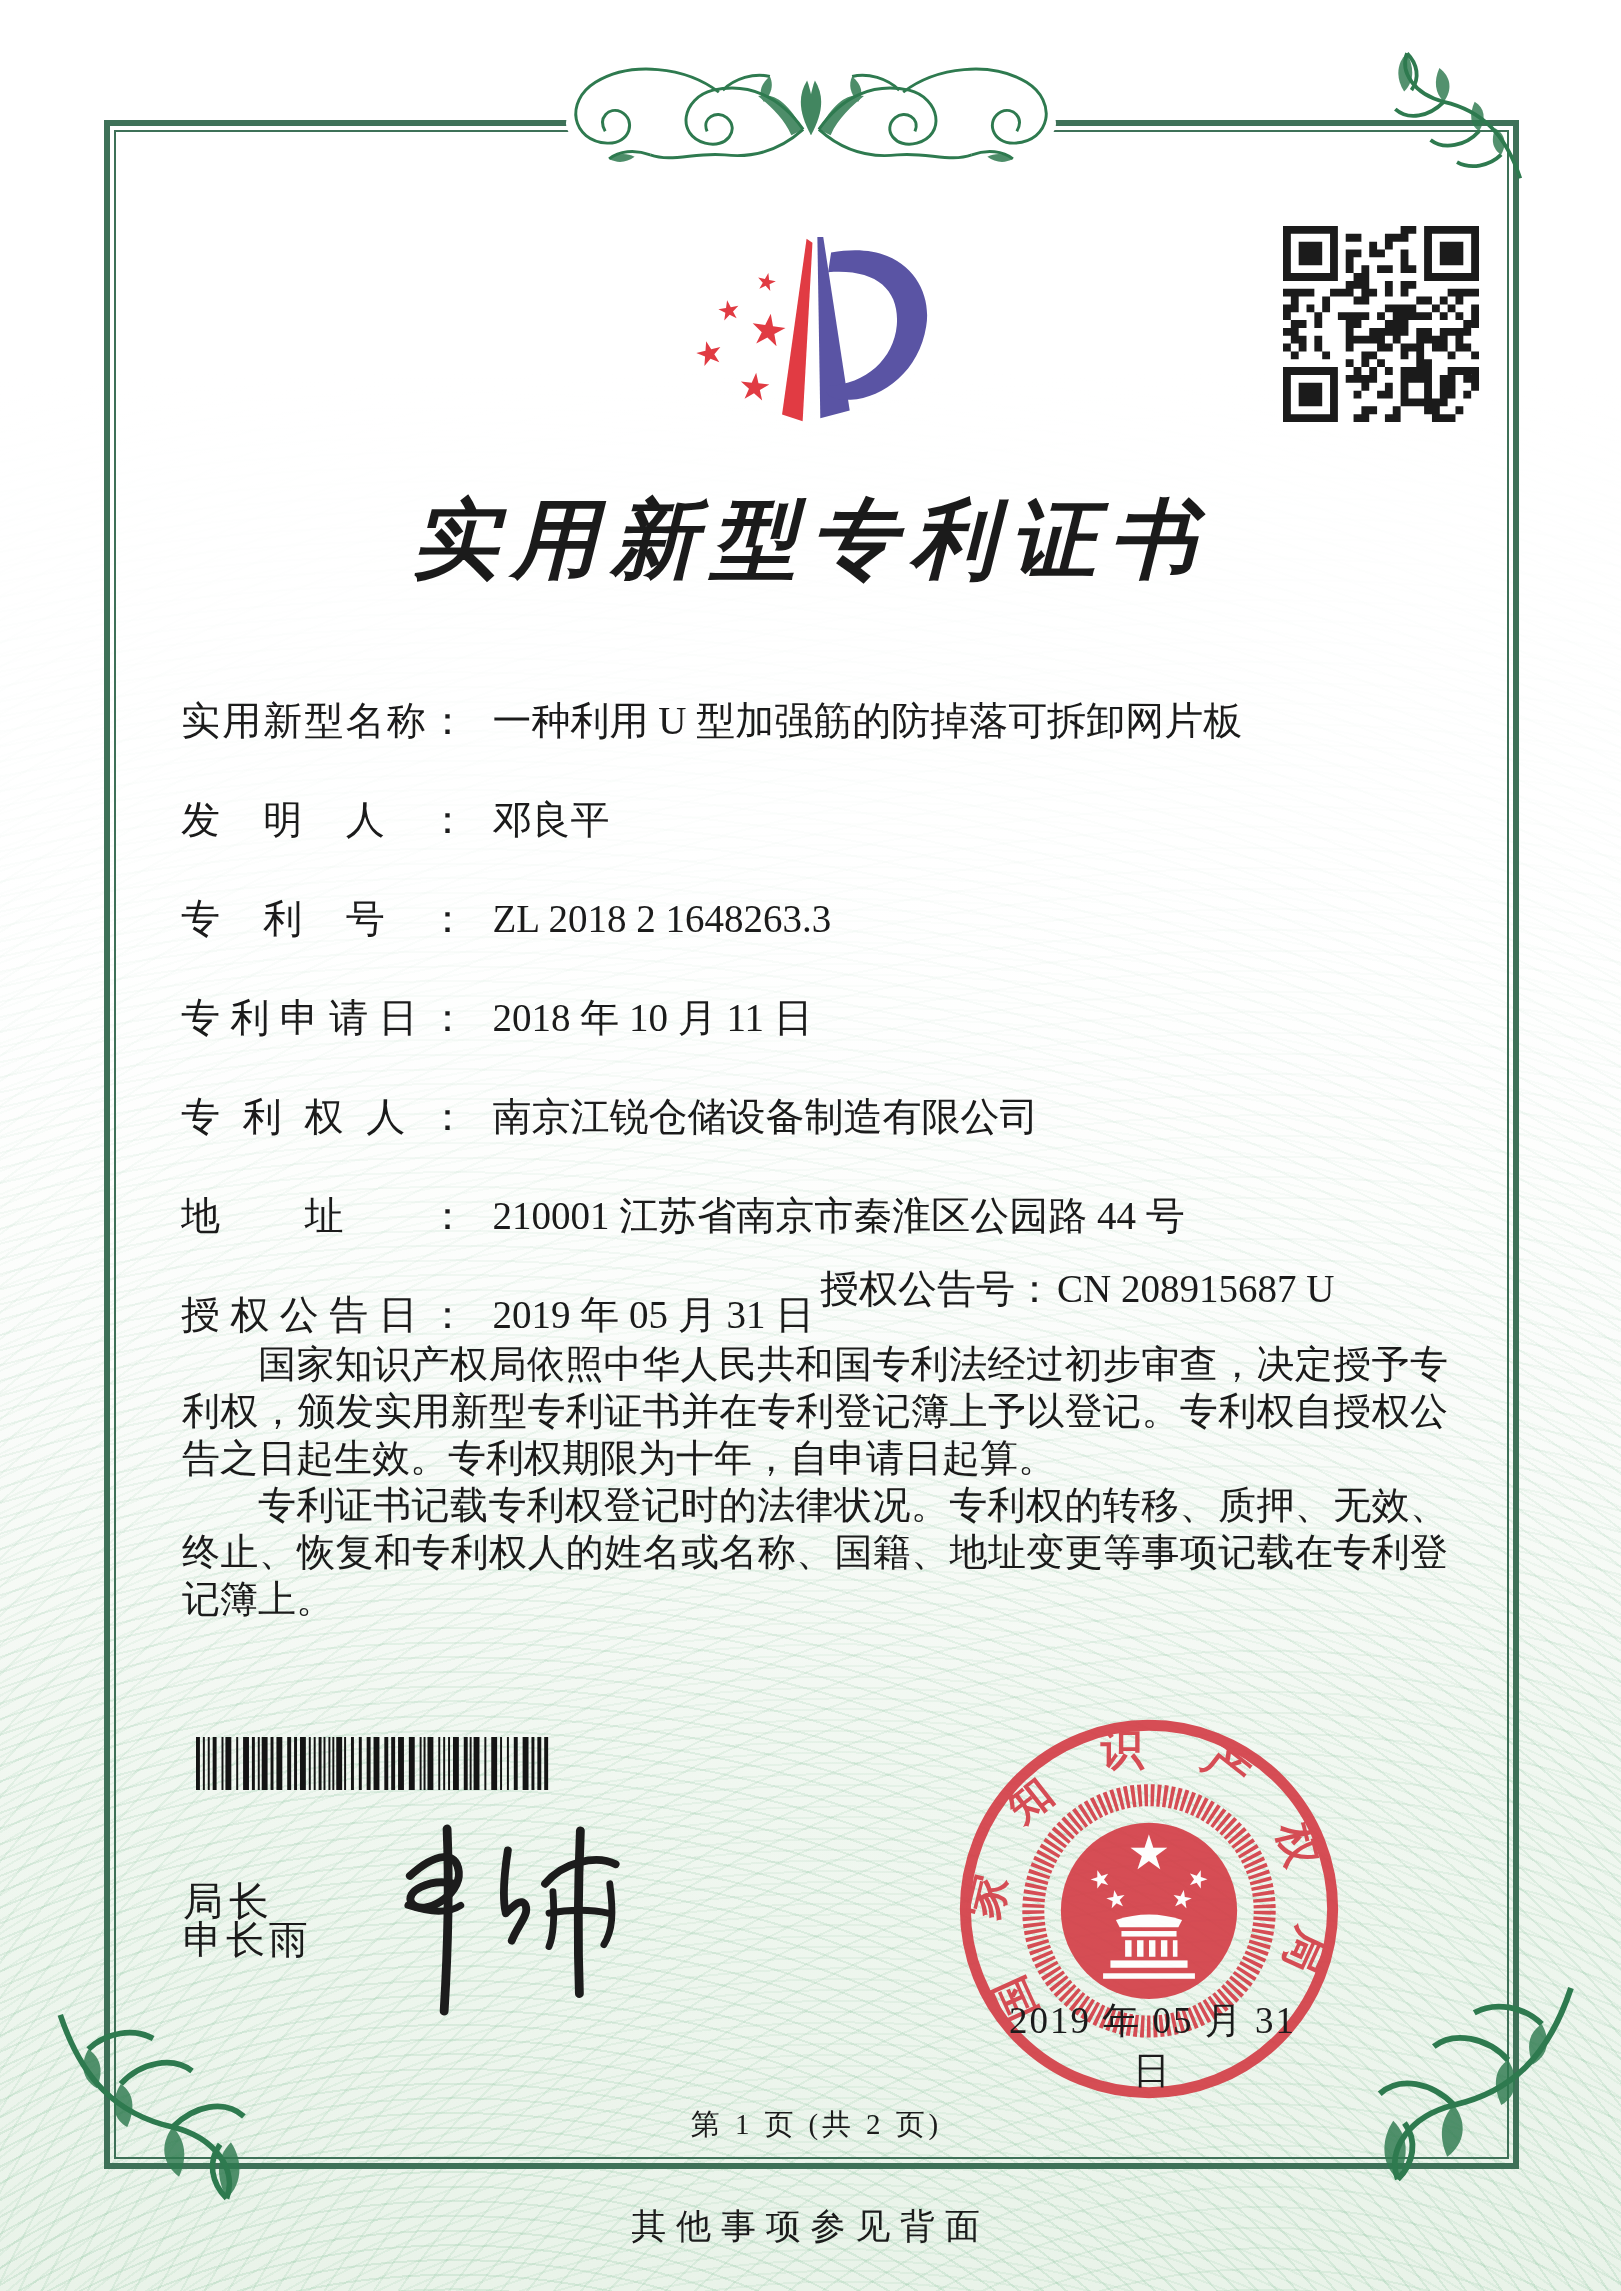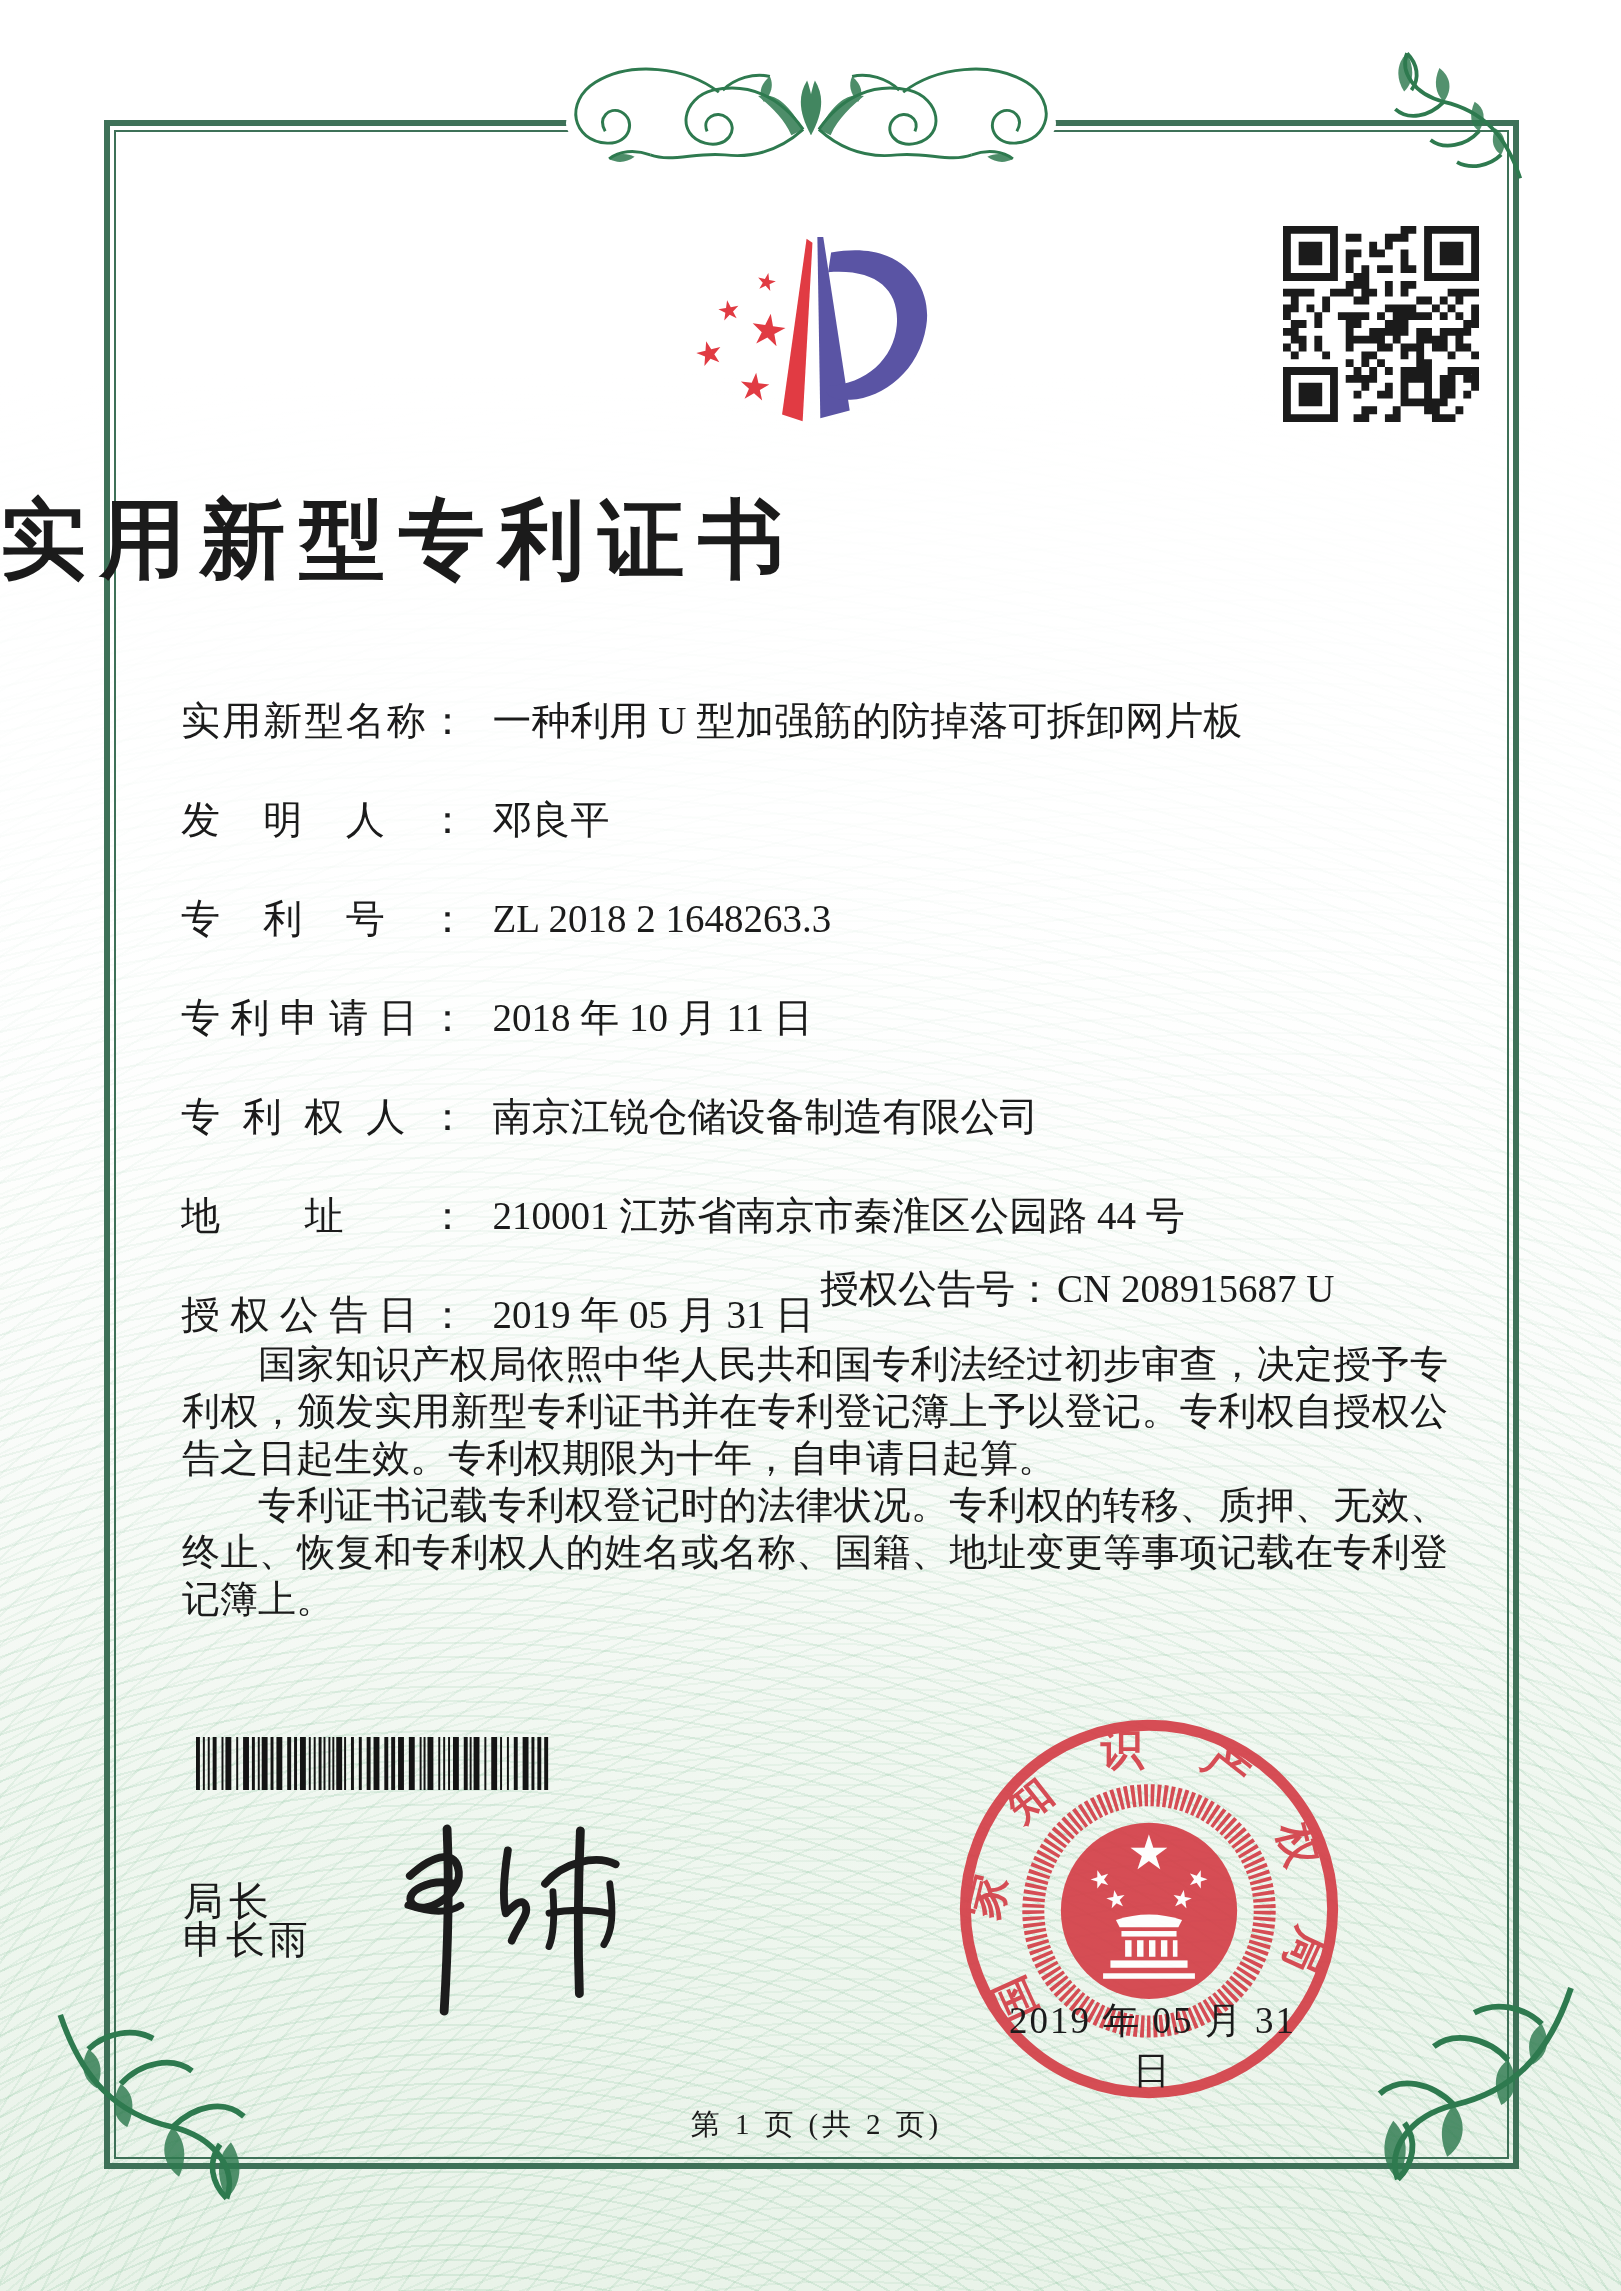--- a/index.html
+++ b/index.html
@@ -16,21 +16,21 @@
   }
   .wave-fade{position:absolute;inset:0;pointer-events:none;
     background:linear-gradient(180deg,#fff 0%,#fff 16%,rgba(255,255,255,.88) 36%,rgba(255,255,255,.5) 56%,rgba(255,255,255,.12) 76%,rgba(255,255,255,0) 100%);}
   .frame{position:absolute;left:104px;top:120px;right:102px;bottom:123px;border:6.9px solid #3e7158;}
   .frame-inner{position:absolute;inset:3.9px;border:2px solid #3e7158;}
   .abs{position:absolute;}
   .cert-no{left:181px;top:241px;font-size:39px;letter-spacing:2.9px;}
   .logo{left:684px;top:231px;width:253px;height:204px;}
   .qr{left:1277px;top:220px;width:208px;height:208px;background:#fff;}
   .qr svg{position:absolute;left:5.9px;top:5.9px;}
-  .title{left:0;right:0;top:482px;text-align:left;font-size:86px;font-weight:bold;letter-spacing:13.7px;}
+  .title{left:0;right:0;top:482px;text-align:center;font-size:86px;font-weight:bold;letter-spacing:13.7px;font-style:italic;}
   .fields{left:181px;top:672px;width:1274px;}
   .field-row{position:relative;height:99px;display:flex;align-items:center;font-size:39px;line-height:1.2;}
   .f-label{display:inline-block;width:286px;text-align:justify;text-align-last:justify;flex:0 0 auto;}
   .f-value{margin-left:25.5px;white-space:nowrap;}
   .pair2{position:absolute;left:639px;top:0;display:flex;}
   .pair2 .f-label{width:auto;text-align-last:auto;}
   .pair2 .f-value{margin-left:3px;}
   .paragraphs{left:182px;top:1341px;width:1266px;font-size:38px;line-height:47px;text-align:justify;}
   .paragraphs p{margin:0;text-indent:2em;}
   .barcode{left:196px;top:1737px;width:359px;height:53px;}
@@ -224,15 +224,16 @@
           <rect x="178" y="276" width="84" height="8"></rect>
           <rect x="170" y="290" width="100" height="6"></rect>
         </g>
       </g>
     </g>
   </svg>
 
   <div class="abs seal-date">2019 年 05 月 31 日</div>
 
   <div class="abs page-no">第 1 页 (共 2 页)</div>
+  <div class="abs back-note">其他事项参见背面</div>
 
 </div>
 
 
 </body></html>

